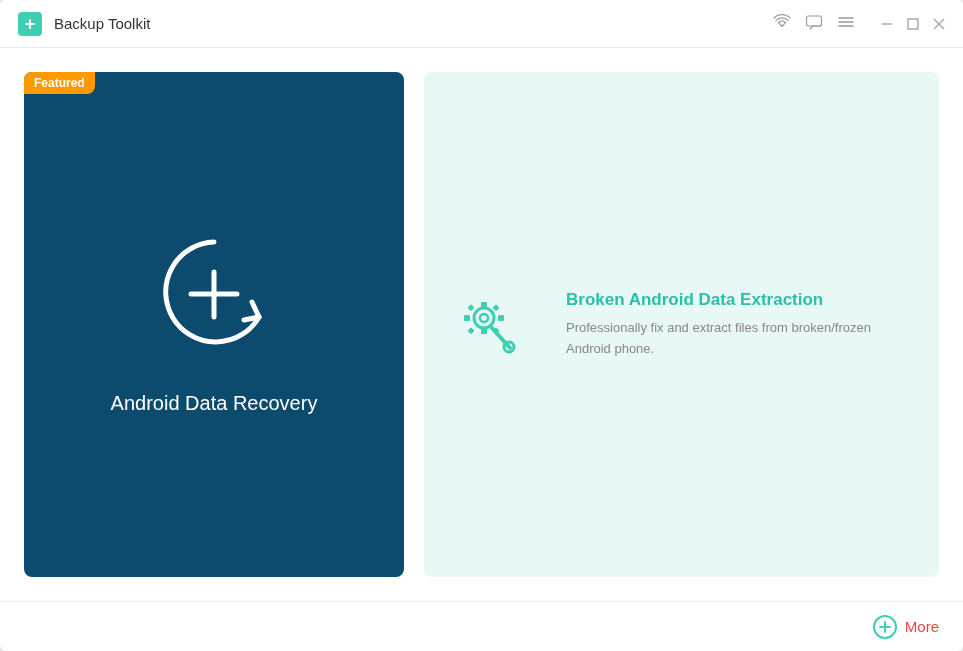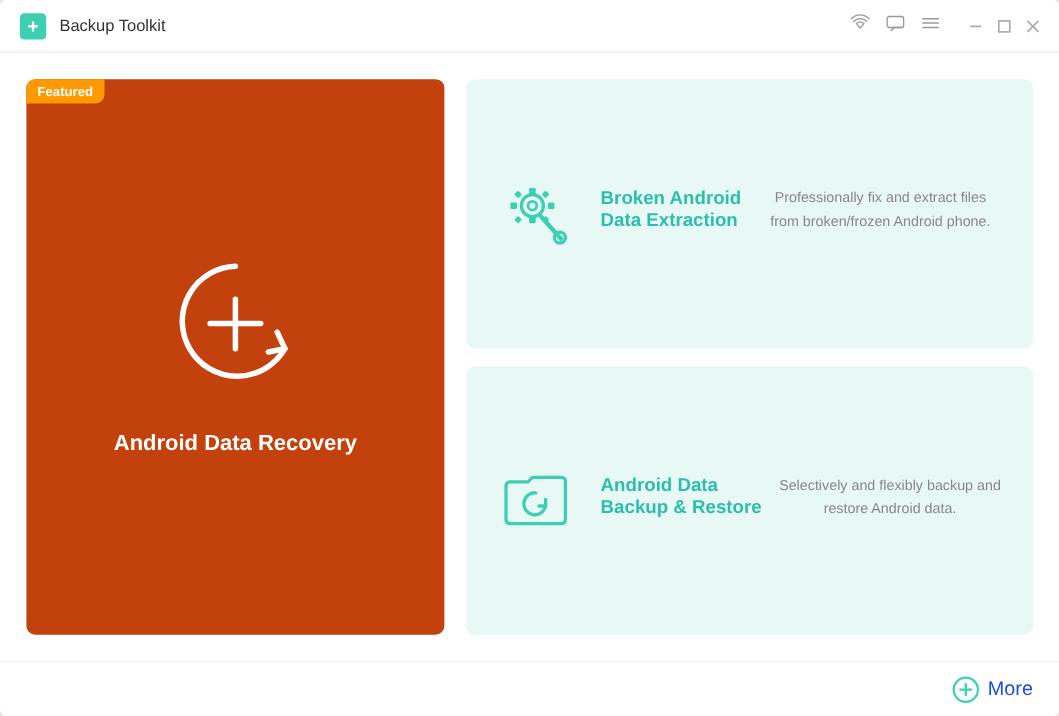--- a/index.html
+++ b/index.html
@@ -86,21 +86,21 @@
       flex: 1;
       padding: 24px;
       gap: 20px;
       background: #fff;
     }
 
     
     .featured-card {
       width: 380px;
       flex-shrink: 0;
-      background: #c2410c;
+      background: #0c4a6e;
       border-radius: 8px;
       display: flex;
       flex-direction: column;
       align-items: center;
       justify-content: center;
       padding: 30px 20px;
       position: relative;
       cursor: pointer;
     }
 
@@ -118,21 +118,21 @@
 
     .featured-icon {
       width: 140px;
       height: 140px;
       margin-bottom: 30px;
     }
 
     .featured-title {
       color: #fff;
       font-size: 20px;
-      font-weight: 700;
+      font-weight: 400;
       margin-bottom: 12px;
       text-align: center;
     }
 
     .featured-desc {
       color: rgba(255,255,255,0.9);
       font-size: 13px;
       text-align: center;
       line-height: 1.6;
     }
@@ -158,54 +158,54 @@
 
     .tool-icon {
       width: 70px;
       height: 70px;
       flex-shrink: 0;
       margin-right: 24px;
     }
 
     .tool-info {
       display: flex;
-      flex-direction: row;
+      flex-direction: column;
+      margin-left: 20px;
     }
 
     .tool-title {
       color: #2abfab;
       font-size: 17px;
       font-weight: 600;
       margin-bottom: 8px;
     }
 
     .tool-desc {
       color: #888;
       font-size: 13px;
       line-height: 1.6;
-      text-align: center;
     }
 
     
     .bottom-bar {
       height: 50px;
       display: flex;
       align-items: center;
       justify-content: flex-end;
       padding: 0 24px;
       border-top: 1px solid #eee;
       flex-shrink: 0;
     }
 
     .more-btn {
       display: flex;
       align-items: center;
       gap: 8px;
-      color: #1d4ed8;
-      font-size: 18px;
+      color: #ef4444;
+      font-size: 15px;
       cursor: pointer;
       font-weight: 500;
     }
 
     .more-circle {
       width: 24px;
       height: 24px;
       border: 2px solid #3ecfb2;
       border-radius: 50%;
       display: flex;
@@ -307,33 +307,20 @@
 
           <line x1="40" y1="38" x2="58" y2="58" stroke="#3ecfb2" stroke-width="4" stroke-linecap="round"></line>
           <circle cx="57" cy="57" r="5" stroke="#3ecfb2" stroke-width="3" fill="none"></circle>
         </svg>
         <div class="tool-info">
           <div class="tool-title">Broken Android Data Extraction</div>
           <div class="tool-desc">Professionally fix and extract files from broken/frozen Android phone.</div>
         </div>
       </div>
 
-      <div class="tool-card">
-        <svg class="tool-icon" viewBox="0 0 70 70">
-
-          <path d="M8 22 Q8 18 12 18 L28 18 L32 14 L58 14 Q62 14 62 18 L62 52 Q62 56 58 56 L12 56 Q8 56 8 52 Z" stroke="#3ecfb2" stroke-width="3" fill="none"></path>
-
-          <path d="M35 28 A10 10 0 1 0 44 40" stroke="#3ecfb2" stroke-width="3" fill="none" stroke-linecap="round"></path>
-          <polyline points="44,34 44,40 38,40" stroke="#3ecfb2" stroke-width="3" fill="none" stroke-linecap="round" stroke-linejoin="round"></polyline>
-        </svg>
-        <div class="tool-info">
-          <div class="tool-title">Android Data Backup &amp; Restore</div>
-          <div class="tool-desc">Selectively and flexibly backup and restore Android data.</div>
-        </div>
-      </div>
 
     </div>
   </div>
 
   <div class="bottom-bar">
     <div class="more-btn">
       <div class="more-circle">
         <svg width="14" height="14" viewBox="0 0 14 14">
           <line x1="7" y1="2" x2="7" y2="12" stroke="#3ecfb2" stroke-width="2" stroke-linecap="round"></line>
           <line x1="2" y1="7" x2="12" y2="7" stroke="#3ecfb2" stroke-width="2" stroke-linecap="round"></line>

